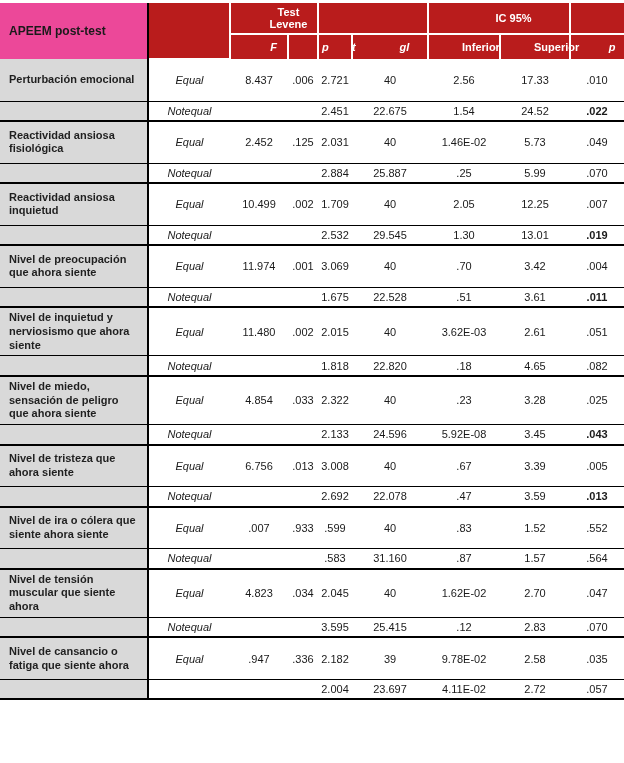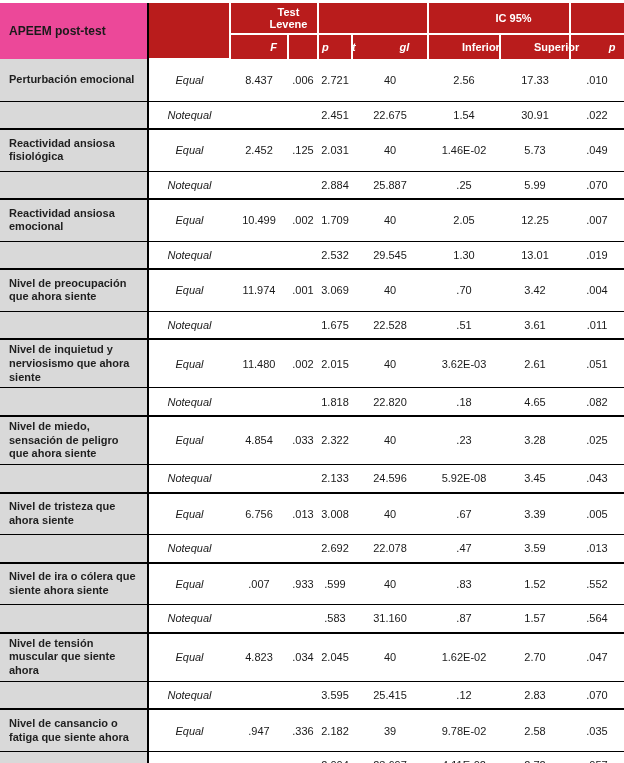--- a/index.html
+++ b/index.html
@@ -64,23 +64,23 @@
     padding-left: 9px;
     padding-right: 6px;
     border-right: 2px solid #000;
     color: #1f1f1f;
   }
   td.labelcell {
     font-style: italic;
     text-align: center;
   }
   td.numcell { text-align: center; }
-  td.bold { font-weight: normal; }
+  td.bold { font-weight: bold; }
   tr.equal { height: 42px; }
-  tr.notequal { height: 28px; margin-top: 20px; }
+  tr.notequal { height: 20px; margin-top: 20px; }
   tr.equal td { border-bottom: 1px solid #000; }
   tr.notequal td { border-bottom: 2px solid #000; }
 </style>
 </head>
 <body>
 
 <div class="page">
   <table class="stats">
     <colgroup>
       <col style="width:148px">
@@ -125,21 +125,21 @@
           <td class="numcell">.010</td>
         </tr>
         <tr class="notequal">
           <td class="varcell"></td>
           <td class="labelcell">Notequal</td>
           <td class="numcell"></td>
           <td class="numcell"></td>
           <td class="numcell">2.451</td>
           <td class="numcell">22.675</td>
           <td class="numcell">1.54</td>
-          <td class="numcell">30.91</td>
+          <td class="numcell">24.52</td>
           <td class="numcell bold">.022</td>
         </tr>
         <tr class="equal">
           <td class="varcell">Reactividad ansiosa fisiológica</td>
           <td class="labelcell">Equal</td>
           <td class="numcell">2.452</td>
           <td class="numcell">.125</td>
           <td class="numcell">2.031</td>
           <td class="numcell">40</td>
           <td class="numcell">1.46E-02</td>
@@ -151,21 +151,21 @@
           <td class="labelcell">Notequal</td>
           <td class="numcell"></td>
           <td class="numcell"></td>
           <td class="numcell">2.884</td>
           <td class="numcell">25.887</td>
           <td class="numcell">.25</td>
           <td class="numcell">5.99</td>
           <td class="numcell">.070</td>
         </tr>
         <tr class="equal">
-          <td class="varcell">Reactividad ansiosa emocional</td>
+          <td class="varcell">Reactividad ansiosa inquietud</td>
           <td class="labelcell">Equal</td>
           <td class="numcell">10.499</td>
           <td class="numcell">.002</td>
           <td class="numcell">1.709</td>
           <td class="numcell">40</td>
           <td class="numcell">2.05</td>
           <td class="numcell">12.25</td>
           <td class="numcell">.007</td>
         </tr>
         <tr class="notequal">

